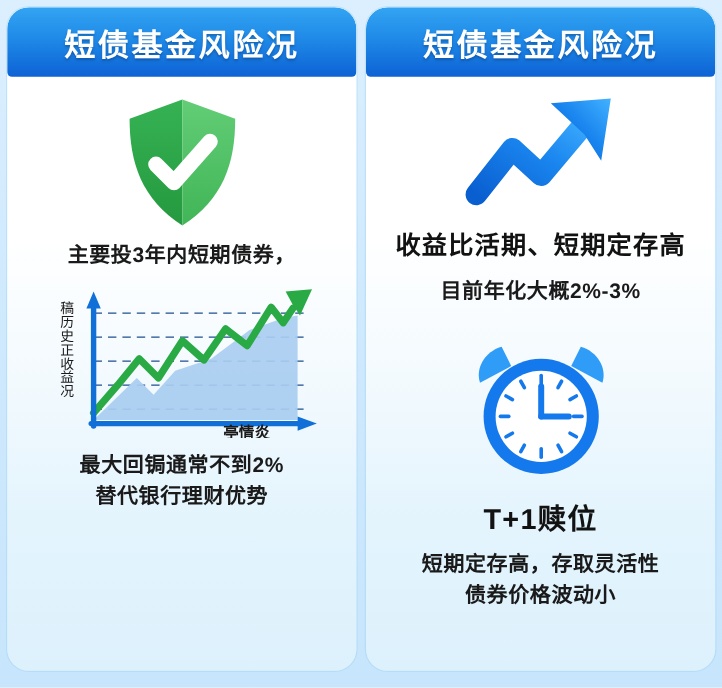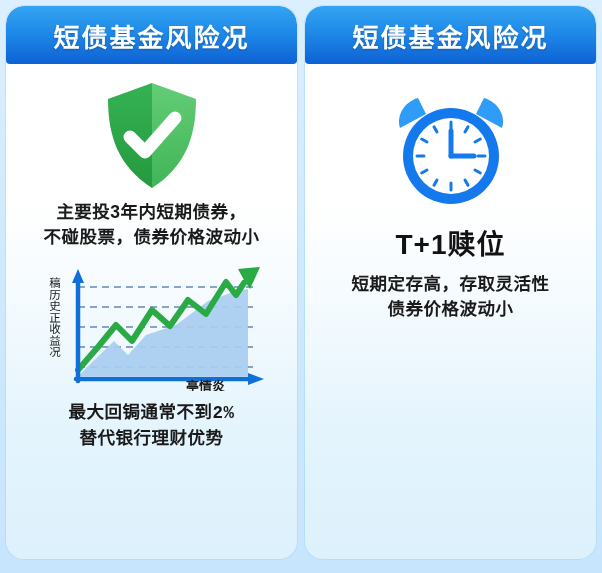--- a/index.html
+++ b/index.html
@@ -94,30 +94,30 @@
   .caption-lose { margin-top: 10px; }
   .caption-lose-sub { margin-top: 8px; }
 
   
   .chart-wrap {
     margin-top: 12px;
     position: relative;
     width: 232px;
     height: 128px;
   }
-  .chart-bottom-note { margin-top: 10px; font-family: Liberation Mono, monospace; }
+  .chart-bottom-note { margin-top: 10px; }
 
   
   .arrow-wrap { margin-top: 14px; }
   .caption-yield { margin-top: 12px; }
   .caption-yield-sub { margin-top: 12px; }
 
   
   .clock-wrap { margin-top: 24px; }
-  .caption-t1 { margin-top: 12px; font-size: 28px; }
+  .caption-t1 { margin-top: 12px; font-size: 24px; }
   .caption-t1-sub { margin-top: 10px; }
 
   svg { display: block; }
 </style>
 </head>
 <body>
 
 <div id="infographic">
 
   <section class="panel">
@@ -140,21 +140,20 @@
             </linearGradient>
           </defs>
           <path d="M52 3 L8 19 C8 56 18 86 52 108 Z" fill="url(#shieldL)"></path>
           <path d="M52 3 L96 19 C96 56 86 86 52 108 Z" fill="url(#shieldR)"></path>
           <path d="M30 57 L45 72 L75 38" fill="none" stroke="#ffffff" stroke-width="13" stroke-linecap="round" stroke-linejoin="round"></path>
         </svg>
       </div>
 
 
       <div class="subline caption-lose-sub">主要投3年内短期债券，</div>
-      <div class="subline">不碰股票，债券价格波动小</div>
     </div>
 
     <div class="block">
       <div class="chart-wrap">
         <svg width="232" height="128" viewBox="0 0 232 128" aria-hidden="true">
 
           <text x="18" y="14" fill="#1a1a1a" font-size="11.5" font-family="'Liberation Sans', sans-serif" writing-mode="tb" glyph-orientation-vertical="0">稿历史正收益况</text>
 
           <g stroke="#1e4f8f" stroke-width="1.1" stroke-dasharray="7 5">
             <line x1="42" y1="24" x2="220" y2="24"></line>
@@ -185,20 +184,39 @@
     </div>
 
   </section>
 
   <section class="panel">
 
     <header class="panel-header">
       <h1 class="panel-title">短债基金风险况</h1>
     </header>
 
+    <div class="block">
+      <div class="arrow-wrap">
+        <svg width="136" height="98" viewBox="0 0 136 98" aria-hidden="true">
+          <defs>
+            <linearGradient id="arrGrad" x1="0" y1="1" x2="1" y2="0">
+              <stop offset="0%" stop-color="#0a5fd0"></stop>
+              <stop offset="55%" stop-color="#1a86ef"></stop>
+              <stop offset="100%" stop-color="#42b2ff"></stop>
+            </linearGradient>
+          </defs>
+          <polyline points="14,84 44,46 68,68 110,18" fill="none" stroke="url(#arrGrad)" stroke-width="18" stroke-linejoin="round" stroke-linecap="round"></polyline>
+          <path d="M76 8 L126 4 L118 56 L104 34 Z" fill="url(#arrGrad)"></path>
+        </svg>
+      </div>
+
+      <div class="heading caption-yield">收益比活期、短期定存高</div>
+
+      <div class="subline caption-yield-sub">目前年化大概2%-3%</div>
+    </div>
 
     <div class="block">
       <div class="clock-wrap">
         <svg width="126" height="122" viewBox="0 0 126 122" aria-hidden="true">
 
           <path d="M30 10 C16 14 8 28 12 40 L38 26 Z" fill="#2f9cf7"></path>
           <path d="M96 10 C110 14 118 28 114 40 L88 26 Z" fill="#2f9cf7"></path>
 
           <circle cx="63" cy="68" r="48" fill="#1479ec"></circle>
           <circle cx="63" cy="68" r="38" fill="#ffffff"></circle>

